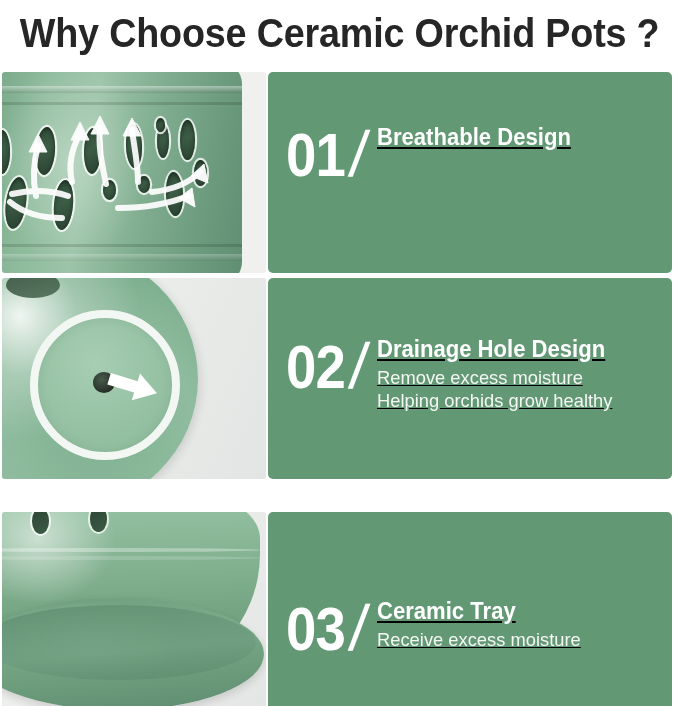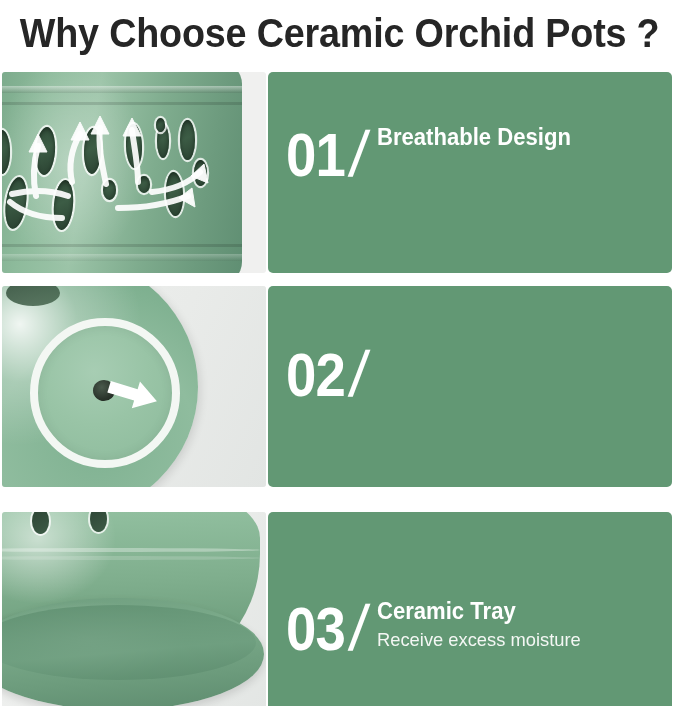--- a/index.html
+++ b/index.html
@@ -43,21 +43,21 @@
   }
 
   
   .row {
     position: absolute;
     left: 0;
     width: 578px;
     border-radius: 27px;
   }
   #row-0 { top: 72px;  height: 201px; }
-  #row-1 { top: 286px; height: 201px; }
+  #row-1 { top: 278px; height: 201px; }
   #row-2 { top: 512px; height: 202px; }
 
   .photo-card {
     position: absolute;
     left: 2px;
     top: 0;
     width: 264px;
     height: 100%;
     background: #f0f0ef;
     border-radius: 3px;
@@ -109,20 +109,21 @@
     font-size: 64px;
     font-weight: 500;
     margin-left: 1px;
     transform: skewX(-6deg);
   }
 
   .text-block {
     margin-left: 9px;
     padding-top: 3px;
     min-width: 0;
+    text-decoration: underline;
   }
   .feature-title {
     font-family: "Liberation Sans Narrow", "Liberation Sans", sans-serif;
     font-size: 23px;
     font-weight: bold;
     color: #ffffff;
     line-height: 1.12;
     white-space: nowrap;
     transform: scaleX(0.96);
     transform-origin: left center;
@@ -358,20 +359,27 @@
         </svg>
       </div>
     </div>
 
     <div class="info-panel">
       <div class="panel-content" id="panel-content-1">
         <div class="num-block">
           <span class="num-digits">02</span>
           <span class="num-slash">/</span>
         </div>
+        <div class="text-block">
+          <div class="feature-title">Drainage Hole Design</div>
+          <div class="feature-lines">
+            <div class="feature-line">Remove excess moisture</div>
+            <div class="feature-line">Helping orchids grow healthy</div>
+          </div>
+        </div>
       </div>
     </div>
   </div>
 
   <div class="row" id="row-2">
 
     <div class="photo-card">
       <div class="photo-inner">
         <div class="p3-bg"></div>
         <div class="p3-pot"></div>

